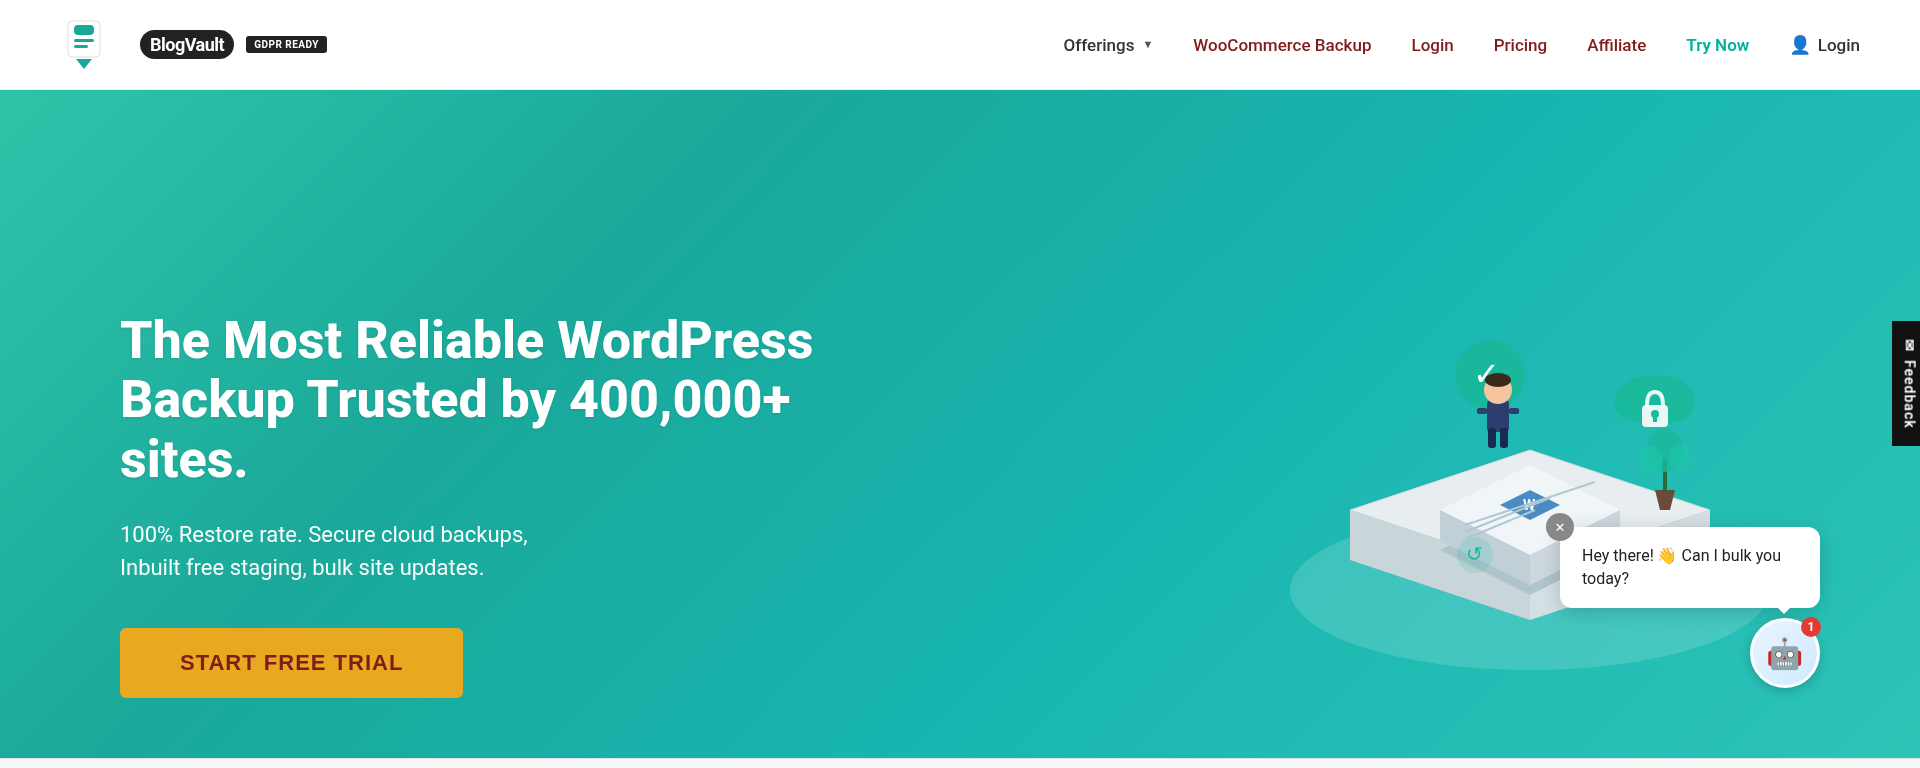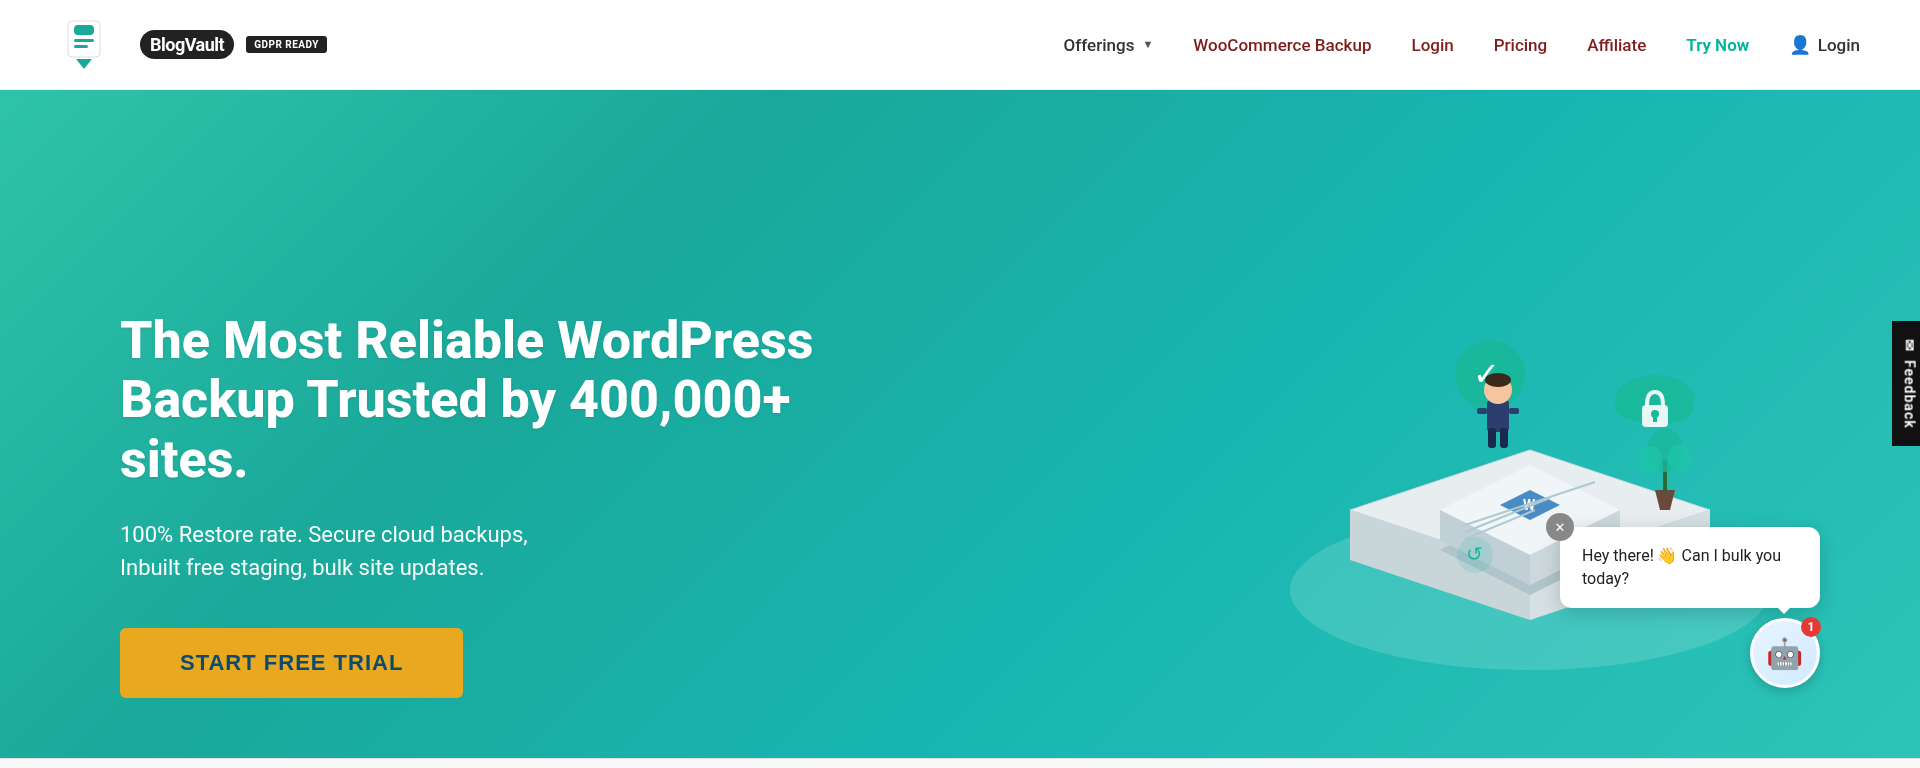--- a/index.html
+++ b/index.html
@@ -114,21 +114,21 @@
     }
     .hero-subtitle {
       font-size: 22px;
       font-weight: 400;
       line-height: 1.5;
       margin-bottom: 44px;
       opacity: 0.97;
     }
     .cta-button {
       background: #e8a820;
-      color: #0c4a6e;
+      color: #7f1d1d;
       border: none;
       padding: 22px 60px;
       font-size: 22px;
       font-weight: 800;
       border-radius: 6px;
       cursor: pointer;
       letter-spacing: 1px;
       display: inline-block;
       text-transform: uppercase;
     }

